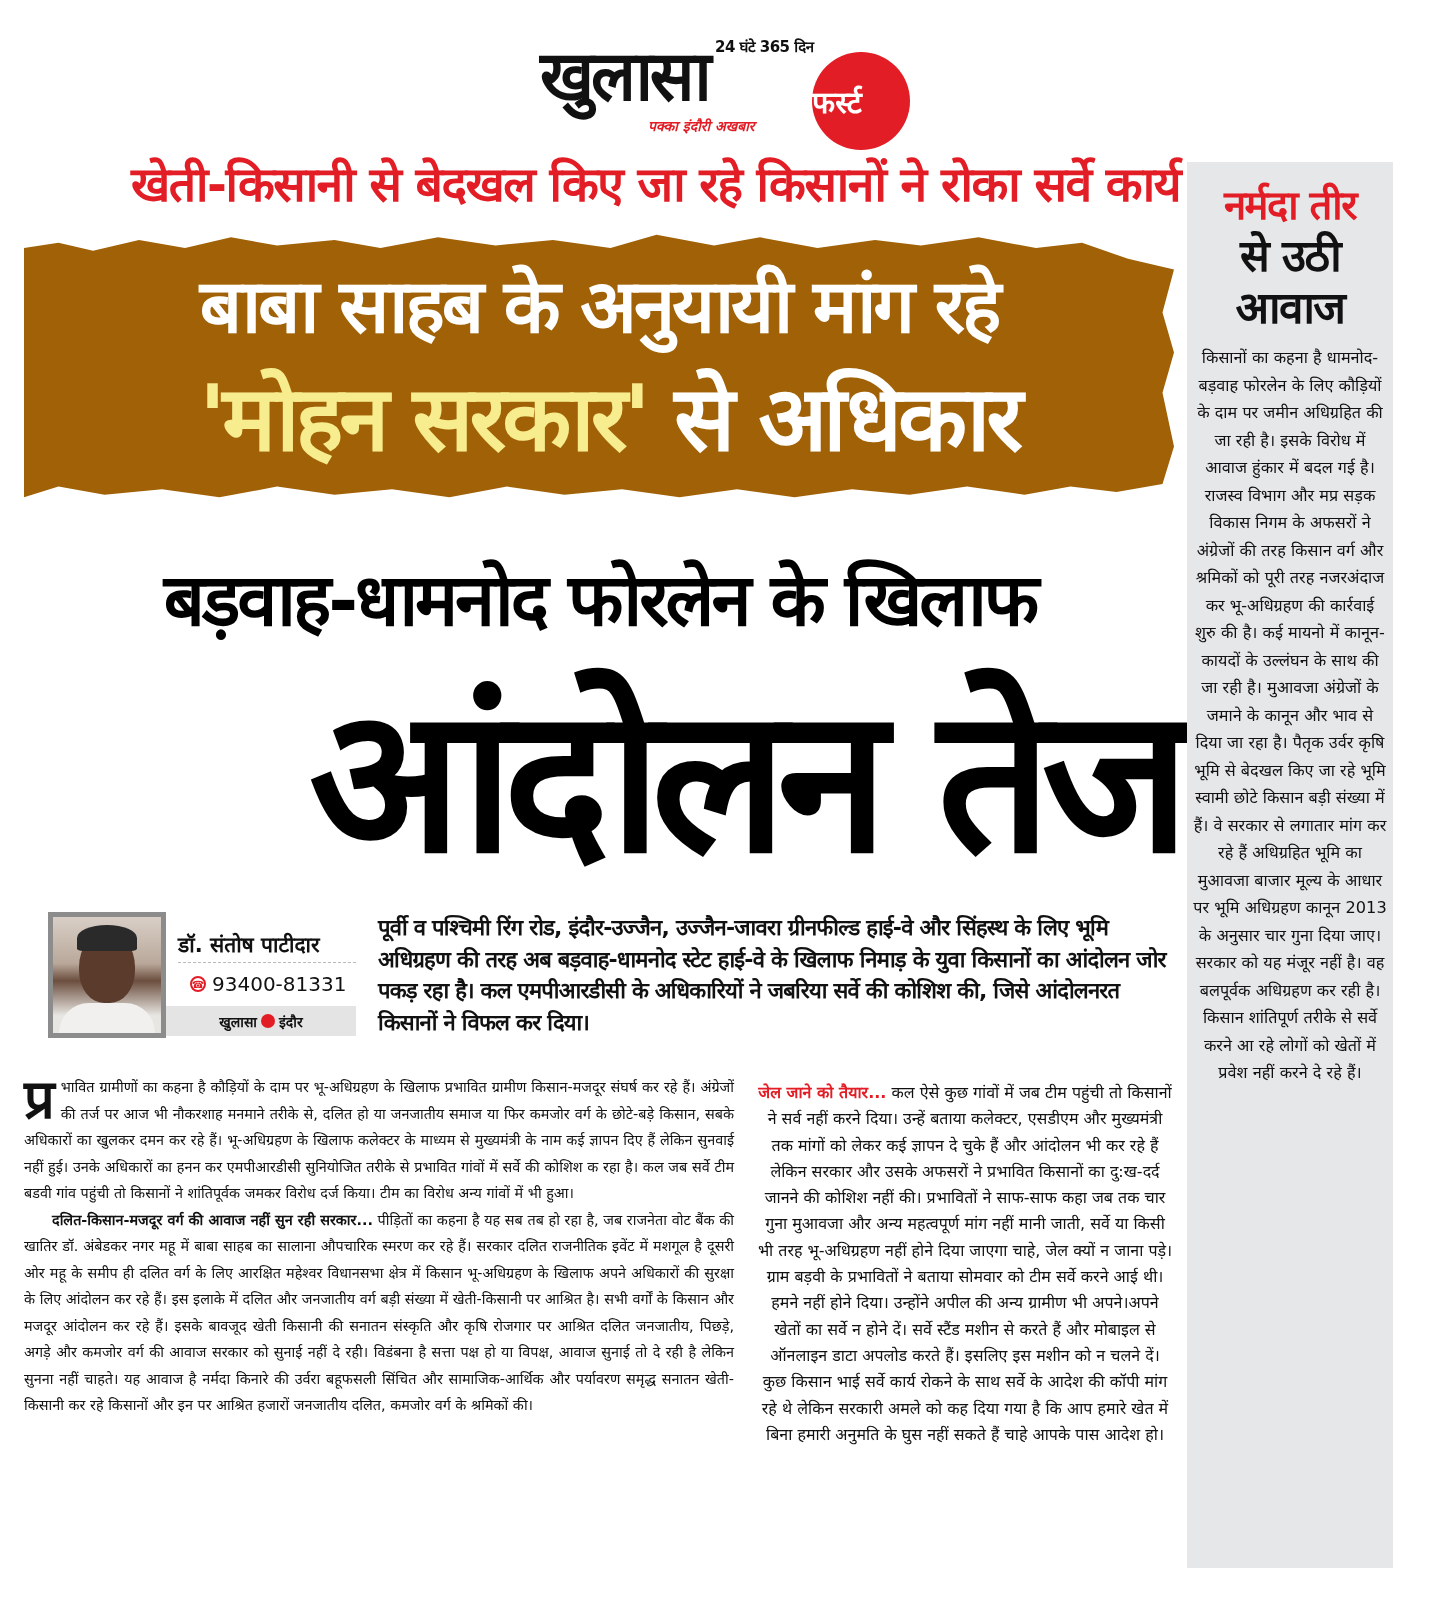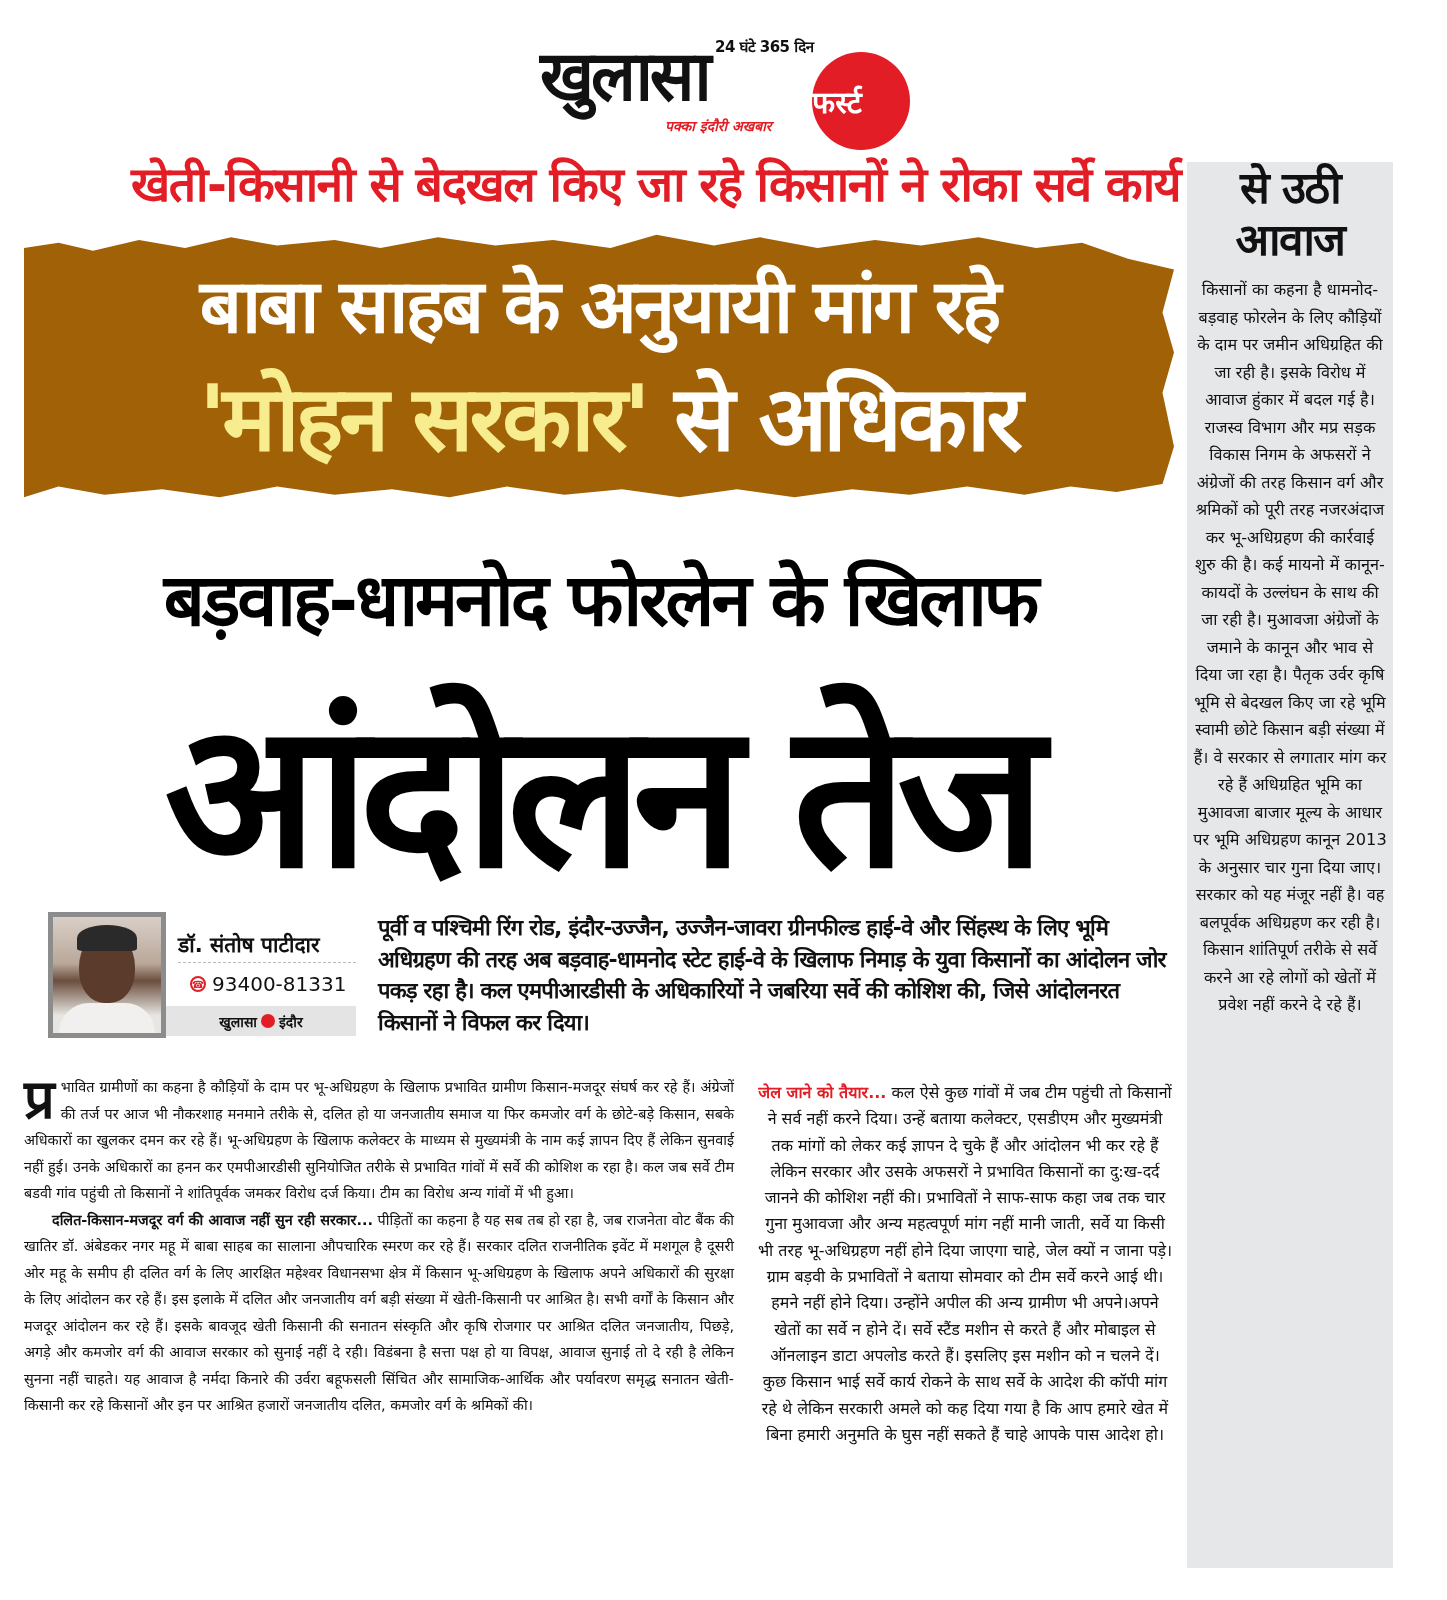--- a/index.html
+++ b/index.html
@@ -3,39 +3,39 @@
 <meta charset="utf-8">
 <style>
   * { box-sizing: border-box; margin: 0; padding: 0; }
   html, body { width: 1447px; height: 1600px; background: #ffffff; overflow: hidden; }
   body { position: relative; font-family: "DejaVu Sans", "Liberation Sans", sans-serif; color: #111; }
 
   
   .masthead { position: absolute; left: 540px; top: 30px; width: 400px; height: 110px; }
   .masthead .tagline-top { position: absolute; left: 175px; top: 6px; font-size: 15px; font-weight: bold; color: #111; letter-spacing: -0.5px; }
   .masthead .brand { position: absolute; left: 0; top: 14px; font-size: 66px; font-weight: bold; color: #111; letter-spacing: -3px; line-height: 1; transform: scaleY(1.05); }
-  .masthead .tagline-bottom { position: absolute; left: 108px; top: 86px; font-size: 14px; font-weight: bold; font-style: italic; color: #e21d25; margin-left: 17px; }
+  .masthead .tagline-bottom { position: absolute; left: 108px; top: 86px; font-size: 14px; font-weight: bold; font-style: italic; color: #e21d25; }
   .masthead .circle { position: absolute; left: 272px; top: 22px; width: 98px; height: 98px; border-radius: 50%; background: #e21d25; display: flex; align-items: center; justify-content: flex-start; }
   .masthead .circle span { color: #fff; font-size: 30px; font-weight: bold; }
 
   
   .kicker { position: absolute; left: 20px; top: 152px; width: 1160px; text-align: right; color: #e21d25; font-size: 48px; font-weight: bold; letter-spacing: -1.5px; line-height: 64px; white-space: nowrap; }
 
   
   .banner { position: absolute; left: 24px; top: 232px; width: 1150px; height: 268px; background: #a16207;
     clip-path: polygon(0% 6%, 3% 4%, 6% 7%, 10% 3%, 14% 6%, 18% 2%, 22% 5%, 27% 3%, 31% 6%, 36% 2%, 41% 5%, 46% 3%, 51% 6%, 55% 1%, 60% 5%, 64% 2%, 69% 6%, 74% 3%, 78% 5%, 83% 2%, 88% 6%, 92% 4%, 96% 10%, 100% 14%,
       99% 30%, 100% 45%, 99% 60%, 100% 80%, 99% 94%, 95% 97%, 91% 95%, 87% 98%, 82% 95%, 77% 98%, 72% 96%, 67% 99%, 62% 96%, 57% 99%, 52% 96%, 47% 98%, 42% 95%, 37% 99%, 32% 96%, 27% 98%, 22% 95%, 17% 99%, 12% 96%, 7% 98%, 3% 95%, 0% 99%); }
   .banner .line1 { position: absolute; left: 0; width: 100%; top: 26px; text-align: center; color: #fff; font-size: 74px; font-weight: bold; letter-spacing: -3px; line-height: 96px; white-space: nowrap; }
   .banner .line2 { position: absolute; left: 0; width: 100%; top: 132px; text-align: center; font-size: 90px; font-weight: bold; letter-spacing: -4px; line-height: 110px; white-space: nowrap; padding-left: 20px; }
   .banner .line2 .hl { color: #f7ec8e; }
   .banner .line2 .rest { color: #fff; }
 
   
   .subhead { position: absolute; left: 20px; top: 555px; width: 1160px; text-align: center; font-size: 72px; font-weight: bold; letter-spacing: -3px; line-height: 90px; white-space: nowrap; color: #000; }
-  .giant { position: absolute; left: 20px; top: 676px; width: 1160px; text-align: center; font-size: 200px; font-weight: bold; letter-spacing: -10px; line-height: 240px; white-space: nowrap; color: #000; }
+  .giant { position: absolute; left: 20px; top: 661px; width: 1160px; text-align: right; font-size: 200px; font-weight: bold; letter-spacing: -10px; line-height: 240px; white-space: nowrap; color: #000; }
 
   
   .byline { position: absolute; left: 48px; top: 912px; width: 308px; height: 126px; }
   .byline .photo { position: absolute; left: 0; top: 0; width: 118px; height: 126px; background: #8c8c8c; padding: 5px; }
   .byline .photo .inner { width: 100%; height: 100%; background: linear-gradient(180deg, #d9cfc7 0%, #b9a89a 40%, #6b4e3e 55%, #e8e6e2 85%); position: relative; overflow: hidden; }
   .byline .photo .head { position: absolute; left: 26px; top: 14px; width: 56px; height: 72px; border-radius: 50% 50% 45% 45%; background: #5b3b2c; }
   .byline .photo .hair { position: absolute; left: 24px; top: 8px; width: 60px; height: 26px; border-radius: 50% 50% 10% 10%; background: #2a2a2a; }
   .byline .photo .shirt { position: absolute; left: 6px; top: 86px; width: 96px; height: 40px; border-radius: 30px 30px 0 0; background: #f1f0ee; }
   .byline .name { position: absolute; left: 130px; top: 18px; font-size: 21px; font-weight: bold; color: #111; }
   .byline .dash { position: absolute; left: 130px; top: 50px; width: 178px; border-top: 1px dashed #bbb; }
@@ -117,16 +117,17 @@
   <p class="second">
     <span class="lead-bold">दलित-किसान-मजदूर वर्ग की आवाज नहीं सुन रही सरकार...</span><span> पीड़ितों का कहना है यह सब तब हो रहा है, जब राजनेता वोट बैंक की खातिर डॉ. अंबेडकर नगर महू में बाबा साहब का सालाना औपचारिक स्मरण कर रहे हैं। सरकार दलित राजनीतिक इवेंट में मशगूल है दूसरी ओर महू के समीप ही दलित वर्ग के लिए आरक्षित महेश्वर विधानसभा क्षेत्र में किसान भू-अधिग्रहण के खिलाफ अपने अधिकारों की सुरक्षा के लिए आंदोलन कर रहे हैं। इस इलाके में दलित और जनजातीय वर्ग बड़ी संख्या में खेती-किसानी पर आश्रित है। सभी वर्गों के किसान और मजदूर आंदोलन कर रहे हैं। इसके बावजूद खेती किसानी की सनातन संस्कृति और कृषि रोजगार पर आश्रित दलित जनजातीय, पिछड़े, अगड़े और कमजोर वर्ग की आवाज सरकार को सुनाई नहीं दे रही। विडंबना है सत्ता पक्ष हो या विपक्ष, आवाज सुनाई तो दे रही है लेकिन सुनना नहीं चाहते। यह आवाज है नर्मदा किनारे की उर्वरा बहूफसली सिंचित और सामाजिक-आर्थिक और पर्यावरण समृद्ध सनातन खेती-किसानी कर रहे किसानों और इन पर आश्रित हजारों जनजातीय दलित, कमजोर वर्ग के श्रमिकों की।</span>
   </p>
 </div>
 
 <div class="col-right">
   <span class="lead-red">जेल जाने को तैयार...</span><span> कल ऐसे कुछ गांवों में जब टीम पहुंची तो किसानों ने सर्व नहीं करने दिया। उन्हें बताया कलेक्टर, एसडीएम और मुख्यमंत्री तक मांगों को लेकर कई ज्ञापन दे चुके हैं और आंदोलन भी कर रहे हैं लेकिन सरकार और उसके अफसरों ने प्रभावित किसानों का दु:ख-दर्द जानने की कोशिश नहीं की। प्रभावितों ने साफ-साफ कहा जब तक चार गुना मुआवजा और अन्य महत्वपूर्ण मांग नहीं मानी जाती, सर्वे या किसी भी तरह भू-अधिग्रहण नहीं होने दिया जाएगा चाहे, जेल क्यों न जाना पड़े। ग्राम बड़वी के प्रभावितों ने बताया सोमवार को टीम सर्वे करने आई थी। हमने नहीं होने दिया। उन्होंने अपील की अन्य ग्रामीण भी अपने।अपने खेतों का सर्वे न होने दें। सर्वे स्टैंड मशीन से करते हैं और मोबाइल से ऑनलाइन डाटा अपलोड करते हैं। इसलिए इस मशीन को न चलने दें। कुछ किसान भाई सर्वे कार्य रोकने के साथ सर्वे के आदेश की कॉपी मांग रहे थे लेकिन सरकारी अमले को कह दिया गया है कि आप हमारे खेत में बिना हमारी अनुमति के घुस नहीं सकते हैं चाहे आपके पास आदेश हो।</span>
 </div>
 
 <div class="sidebar">
+  <div class="t1">नर्मदा तीर</div>
   <div class="t2">से उठी</div>
   <div class="t2">आवाज</div>
   <div class="body">किसानों का कहना है धामनोद-बड़वाह फोरलेन के लिए कौड़ियों के दाम पर जमीन अधिग्रहित की जा रही है। इसके विरोध में आवाज हुंकार में बदल गई है। राजस्व विभाग और मप्र सड़क विकास निगम के अफसरों ने अंग्रेजों की तरह किसान वर्ग और श्रमिकों को पूरी तरह नजरअंदाज कर भू-अधिग्रहण की कार्रवाई शुरु की है। कई मायनो में कानून-कायदों के उल्लंघन के साथ की जा रही है। मुआवजा अंग्रेजों के जमाने के कानून और भाव से दिया जा रहा है। पैतृक उर्वर कृषि भूमि से बेदखल किए जा रहे भूमि स्वामी छोटे किसान बड़ी संख्या में हैं। वे सरकार से लगातार मांग कर रहे हैं अधिग्रहित भूमि का मुआवजा बाजार मूल्य के आधार पर भूमि अधिग्रहण कानून 2013 के अनुसार चार गुना दिया जाए। सरकार को यह मंजूर नहीं है। वह बलपूर्वक अधिग्रहण कर रही है। किसान शांतिपूर्ण तरीके से सर्वे करने आ रहे लोगों को खेतों में प्रवेश नहीं करने दे रहे हैं।</div>
 </div>
 
 </body></html>

